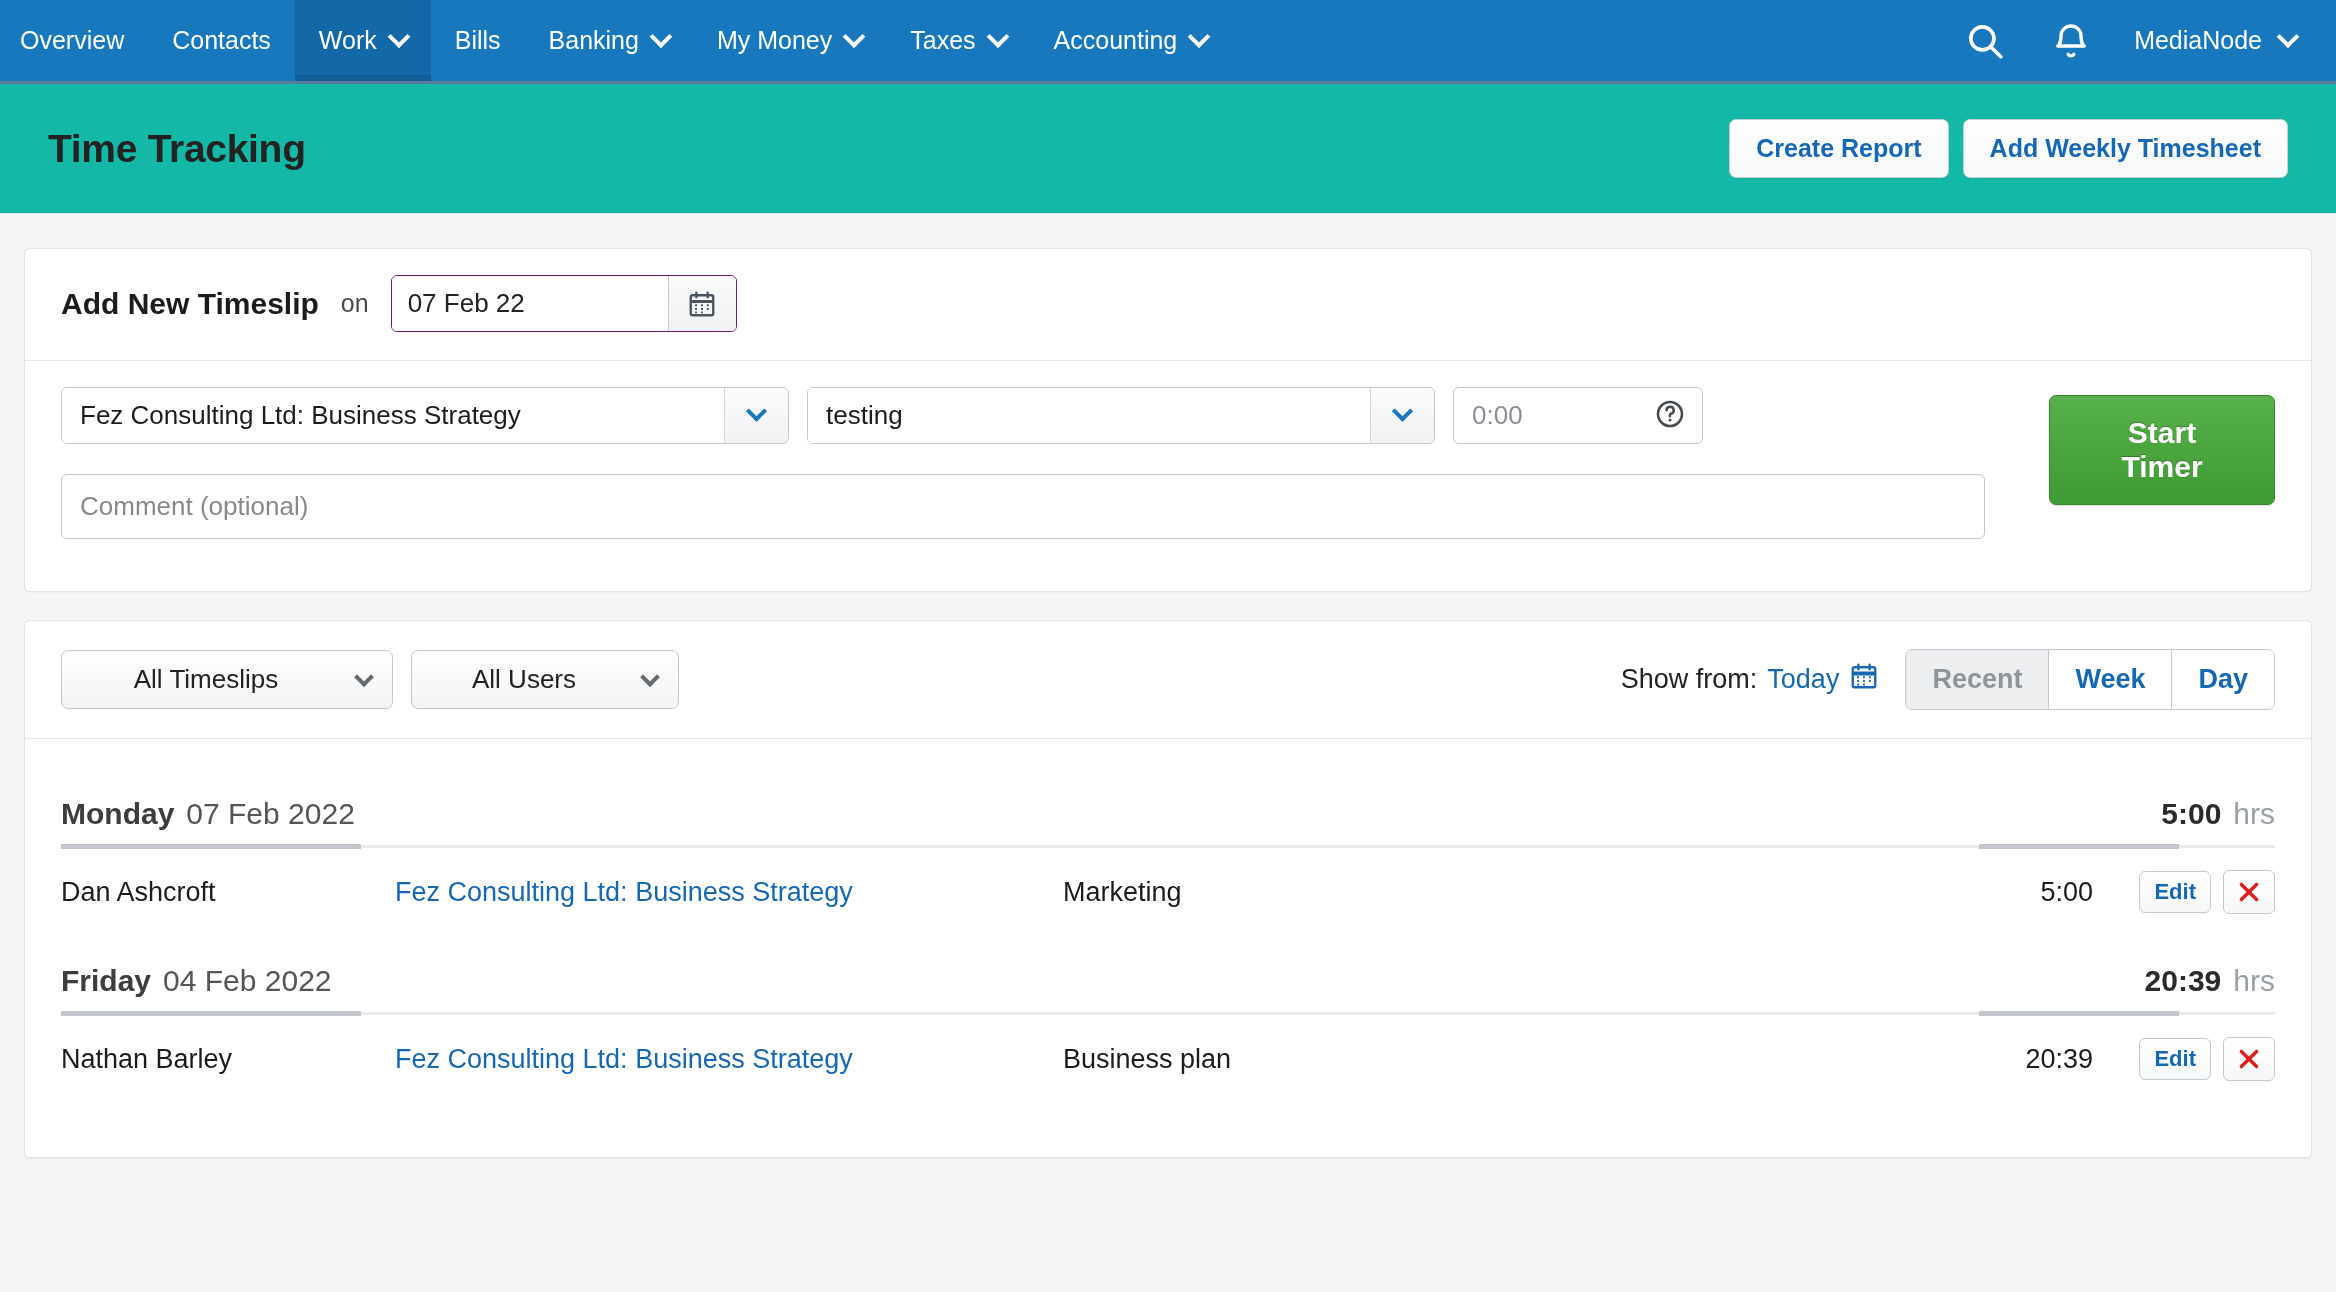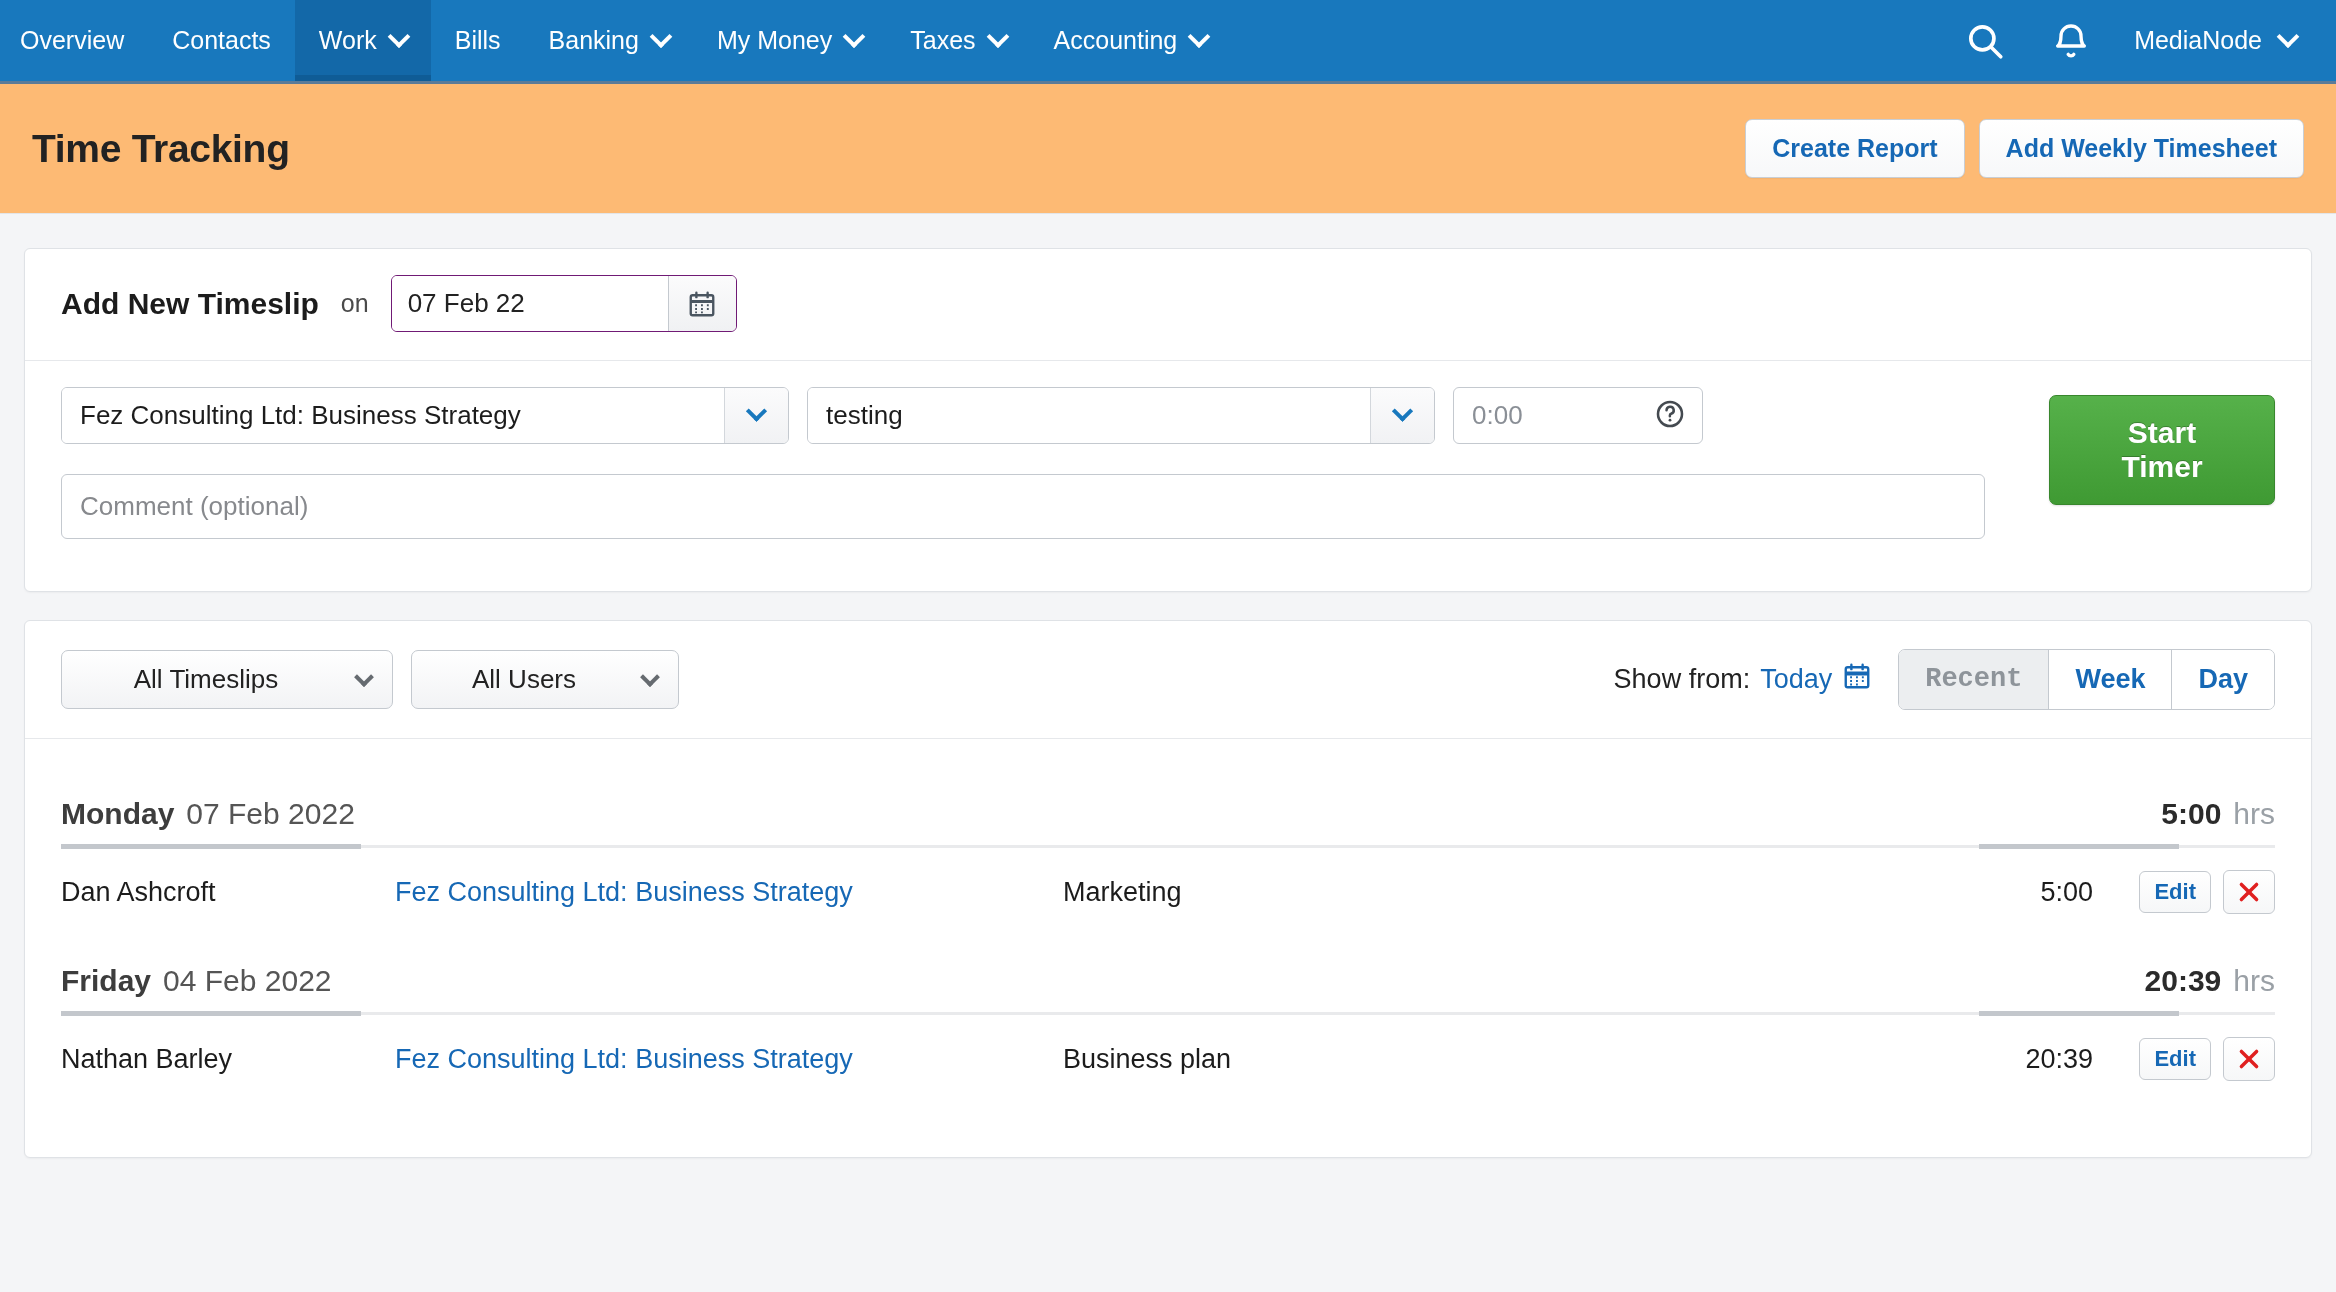--- a/index.html
+++ b/index.html
@@ -55,25 +55,25 @@
     display: flex; align-items: center; justify-content: center;
     width: 86px; height: 84px; cursor: pointer;
   }
   .account {
     display: flex; align-items: center; gap: 18px;
     color: #fff; font-size: 25px; padding: 0 16px 0 20px; cursor: pointer;
   }
 
   
   .page-header {
-    background: #fdba74;
+    background: #14b8a6;
     height: 130px;
     display: flex;
     align-items: center;
-    padding: 0 32px;
+    padding: 0 48px;
     border-bottom: 1px solid #e3e5e8;
   }
   .page-title {
     font-size: 39px;
     font-weight: bold;
     color: #222;
     letter-spacing: -0.3px;
   }
   .header-actions { margin-left: auto; display: flex; gap: 14px; }
   .btn-outline {
@@ -238,21 +238,21 @@
   .seg {
     display: flex; border: 1px solid #c4c9cf; border-radius: 7px; overflow: hidden;
   }
   .seg div {
     font-size: 27px; font-weight: bold;
     padding: 14px 26px; cursor: pointer;
     background: #ffffff; color: #1668b5;
     border-left: 1px solid #c4c9cf;
   }
   .seg div:first-child { border-left: 0; }
-  .seg div.disabled { background: #eceef0; color: #8e949a; cursor: default; font-family: Liberation Mono, monospace; }
+  .seg div.disabled { background: #eceef0; color: #8e949a; cursor: default; }
 
   
   .list-area { padding: 28px 36px 56px 36px; }
   .day-head {
     display: flex; align-items: baseline;
     font-size: 30px; color: #4a4a4a;
     padding-top: 30px;
     position: relative;
   }
   .day-head .dow { font-weight: bold; color: #3d3d3d; }

